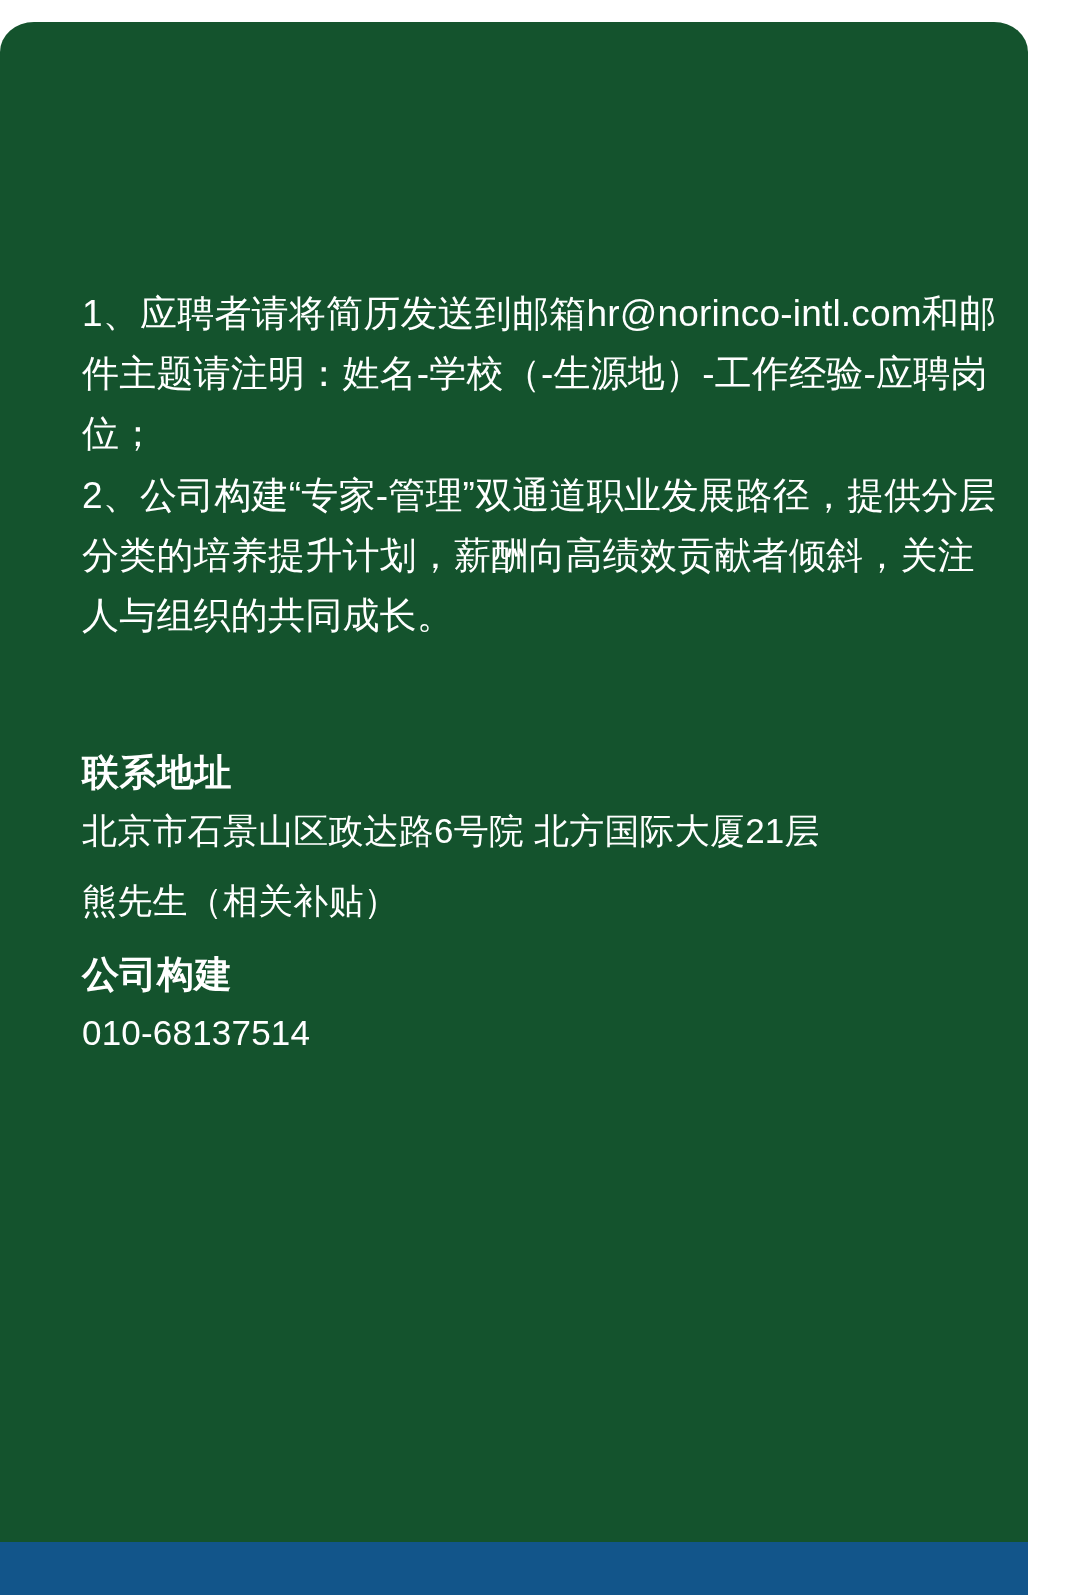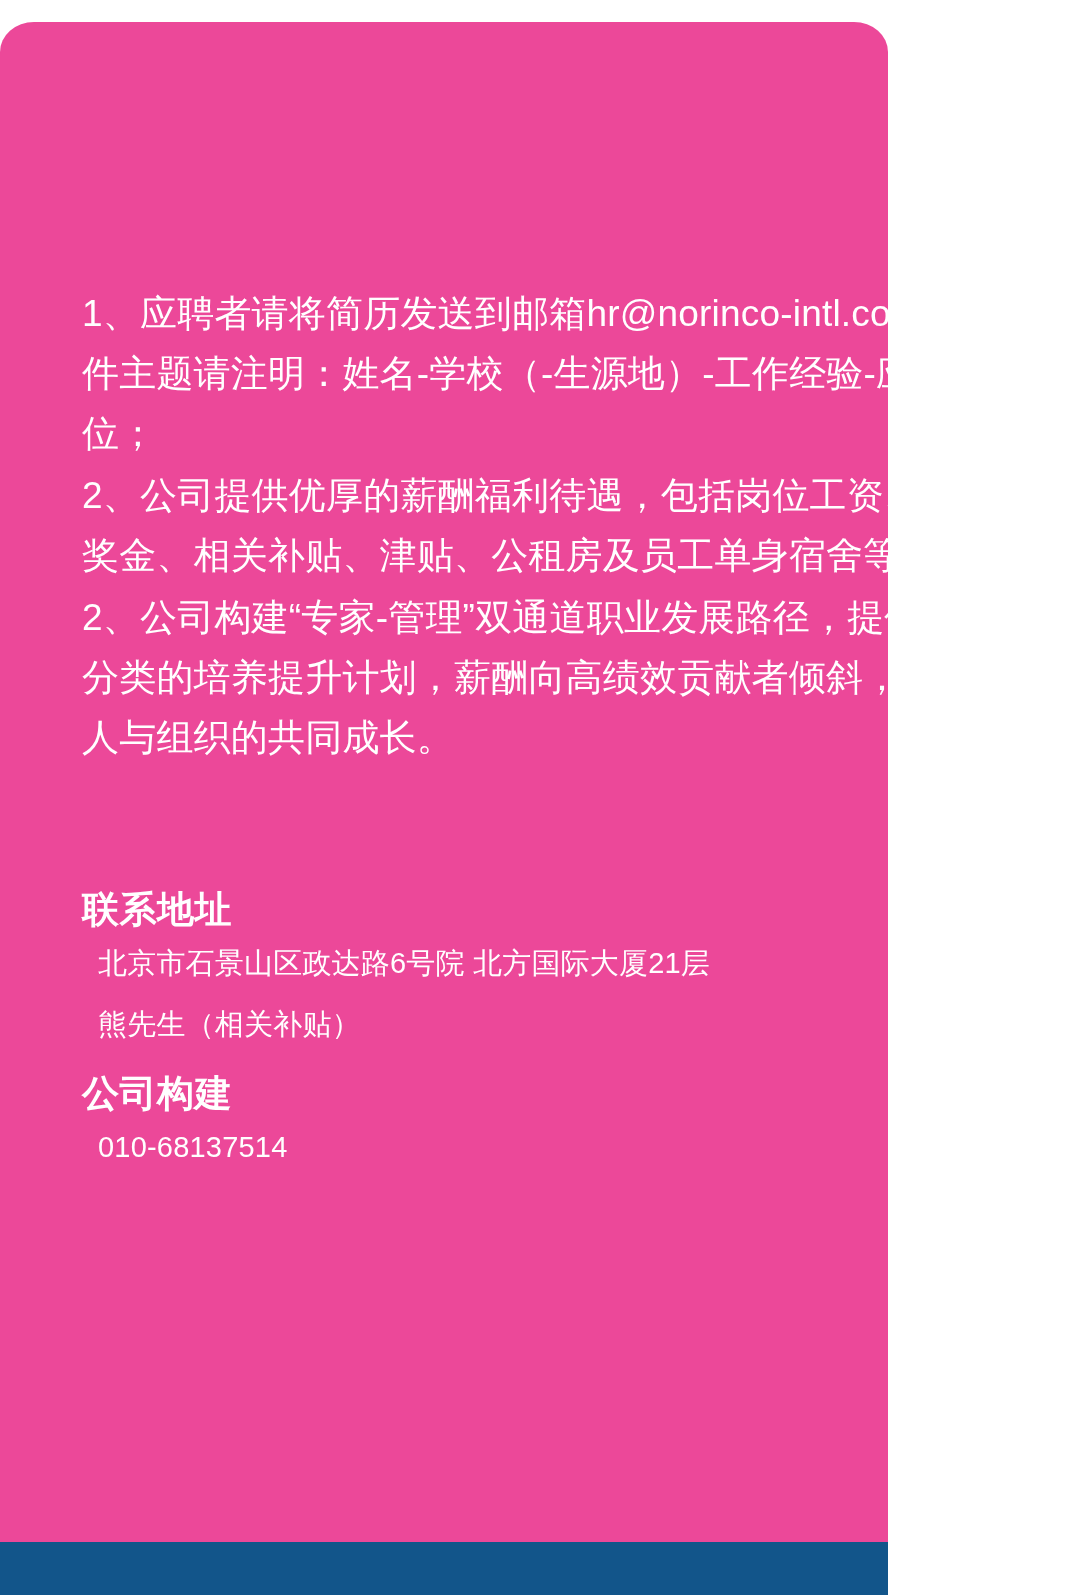--- a/index.html
+++ b/index.html
@@ -10,23 +10,23 @@
     width: 1080px;
     height: 1595px;
     background: #ffffff;
     font-family: "Liberation Sans", "DejaVu Sans", sans-serif;
     overflow: hidden;
   }
   .poster {
     position: absolute;
     left: 0;
     top: 22px;
-    width: 888px;
+    width: 1028px;
     height: 1540px;
-    background: #ec4899;
+    background: #14532d;
     border-radius: 34px 34px 0 0 / 30px 30px 0 0;
     box-sizing: border-box;
   }
   .poster::after {
     
     content: "";
     position: absolute;
     left: 0;
     bottom: -40px;
     width: 100%;
@@ -53,43 +53,42 @@
   .gap-block {
     height: 96px;
   }
   .contact-block {
     margin: 0;
   }
   .contact-label {
     font-size: 37px;
     font-weight: 700;
     line-height: 1.55;
-    margin: 15px 0 4px 0;
+    margin: 0 0 4px 0;
     letter-spacing: 0.5px;
   }
   .contact-value {
-    font-size: 29px;
+    font-size: 35px;
     font-weight: 400;
     line-height: 1.5;
-    margin: 0 0 18px 16px;
+    margin: 0 0 18px 0;
     letter-spacing: 0.2px;
   }
   .contact-value.last {
     margin-bottom: 0;
   }
 </style>
 </head>
 <body>
 
 <div class="poster">
   <div class="content">
 
     <div class="notes">
       <p class="note-item">1、应聘者请将简历发送到邮箱hr@norinco-intl.com和邮件主题请注明：姓名-学校（-生源地）-工作经验-应聘岗位；</p>
-      <p class="note-item">2、公司提供优厚的薪酬福利待遇，包括岗位工资、绩效奖金、相关补贴、津贴、公租房及员工单身宿舍等；</p>
       <p class="note-item">2、公司构建“专家-管理”双通道职业发展路径，提供分层分类的培养提升计划，薪酬向高绩效贡献者倾斜，关注人与组织的共同成长。</p>
     </div>
 
     <div class="gap-block"></div>
 
     <div class="contact-block">
       <p class="contact-label">联系地址</p>
       <p class="contact-value">北京市石景山区政达路6号院 北方国际大厦21层</p>
 
       <p class="contact-value">熊先生（相关补贴）</p>

